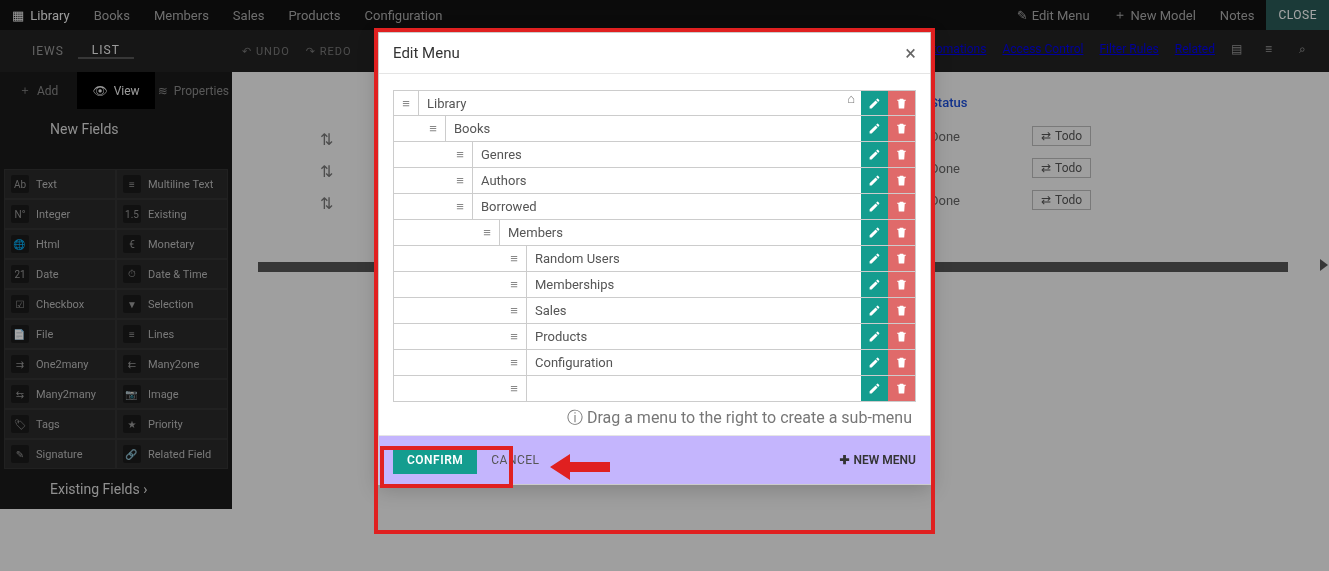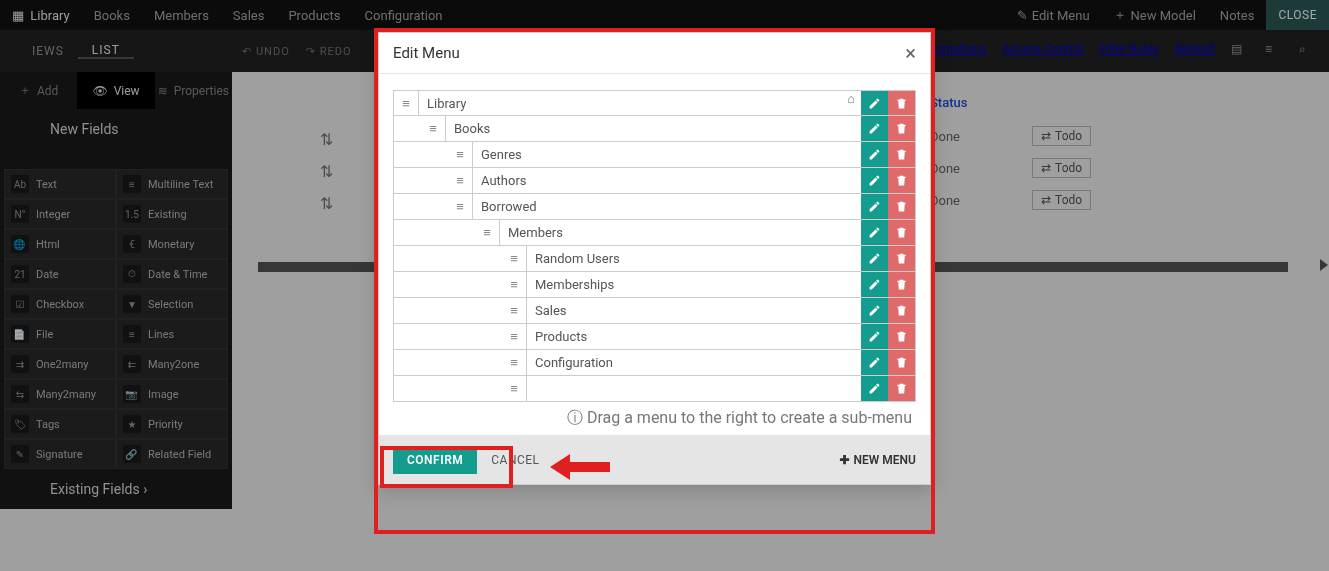--- a/index.html
+++ b/index.html
@@ -48,21 +48,21 @@
 .menu-row:first-child { border-top:1px solid #ccc; }
 .handle { width:25px; border-right:1px solid #ccc; display:flex; align-items:center; justify-content:center; color:#888; background:#fff; }
 .indent { width:27px; }
 .label { flex:1; display:flex; align-items:center; padding-left:8px; }
 .home { padding:0 6px; color:#777; }
 .act { width:27px; display:flex; align-items:center; justify-content:center; color:#fff; }
 .act.edit { background:#149d8f; }
 .act.del { background:#e06a6a; }
 .act svg { width:13px; height:13px; }
 .hint { text-align:right; font-size:16px; color:#777; padding:6px 4px 0; }
-.m-foot { border-top:1px solid #e5e5e5; padding:10px 14px; display:flex; align-items:center; background:#e5e5e5; }
+.m-foot { border-top:1px solid #e5e5e5; padding:10px 14px; display:flex; align-items:center; background:#c4b5fd; }
 .btn { padding:7px 14px; font-size:12px; letter-spacing:.5px; border:none; cursor:pointer; }
 .btn.conf { background:#149d8f; color:#fff; font-weight:600; }
 .btn.canc { background:transparent; color:#555; }
 .newmenu { margin-left:auto; color:#333; font-size:12px; font-weight:600; display:flex; align-items:center; gap:4px; }
 
 
 .rcontent { position:absolute; left:930px; top:95px; font-size:13px; color:#666; }
 .rcontent .sh { font-weight:500; color:#1d4ed8; padding-bottom:10px; }
 .rcontent .row { height:32px; display:flex; align-items:center; gap:72px; }
 .pill { border:1px solid #bbb; padding:2px 8px; font-size:12px; color:#555; display:flex; align-items:center; gap:4px; }

